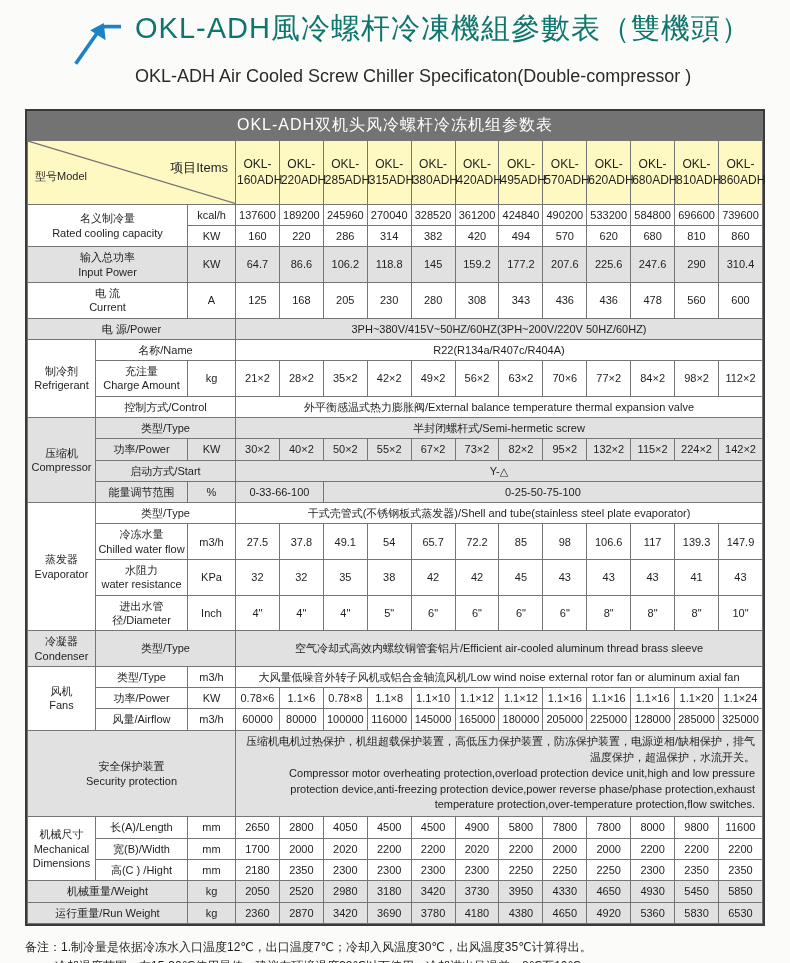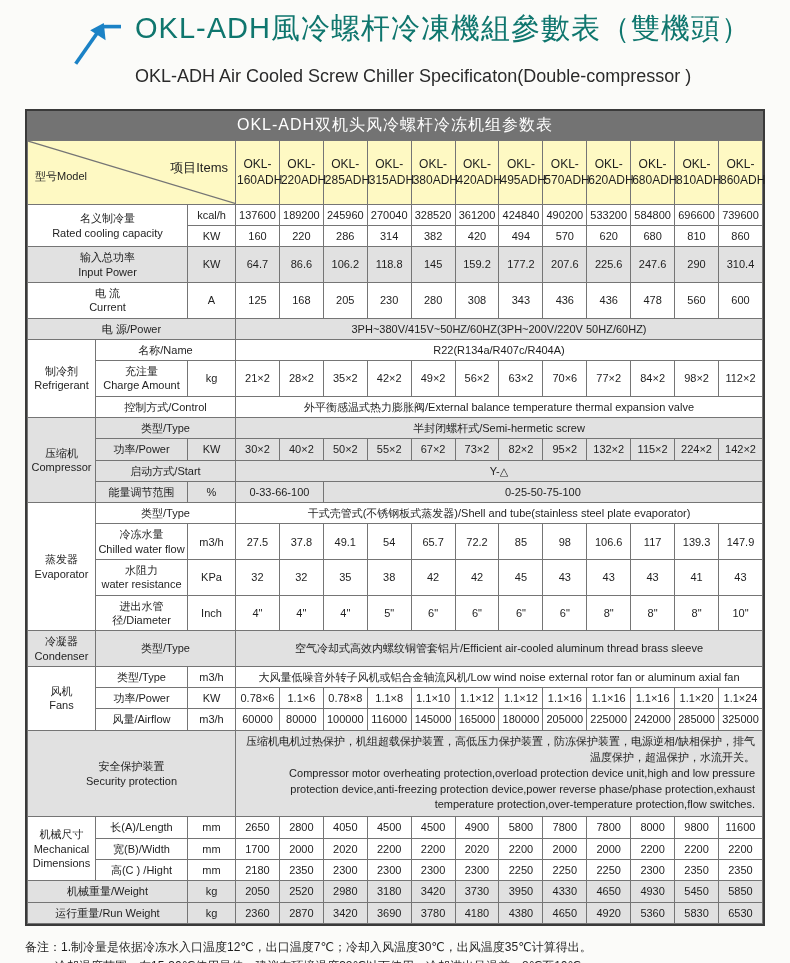--- a/index.html
+++ b/index.html
@@ -313,21 +313,21 @@
             <td>m3/h</td>
             <td>60000</td>
             <td>80000</td>
             <td>100000</td>
             <td>116000</td>
             <td>145000</td>
             <td>165000</td>
             <td>180000</td>
             <td>205000</td>
             <td>225000</td>
-            <td>242000</td>
+            <td>128000</td>
             <td>285000</td>
             <td>325000</td>
           </tr>
           <tr class="shade">
             <td colspan="3">安全保护装置
 Security protection</td>
             <td colspan="12" class="tl">压缩机电机过热保护，机组超载保护装置，高低压力保护装置，防冻保护装置，电源逆相/缺相保护，排气温度保护，超温保护，水流开关。
 Compressor motor overheating protection,overload protection device unit,high and low pressure protection device,anti-freezing protection device,power reverse phase/phase protection,exhaust temperature protection,over-temperature protection,flow switches.</td>
           </tr>
           <tr>

